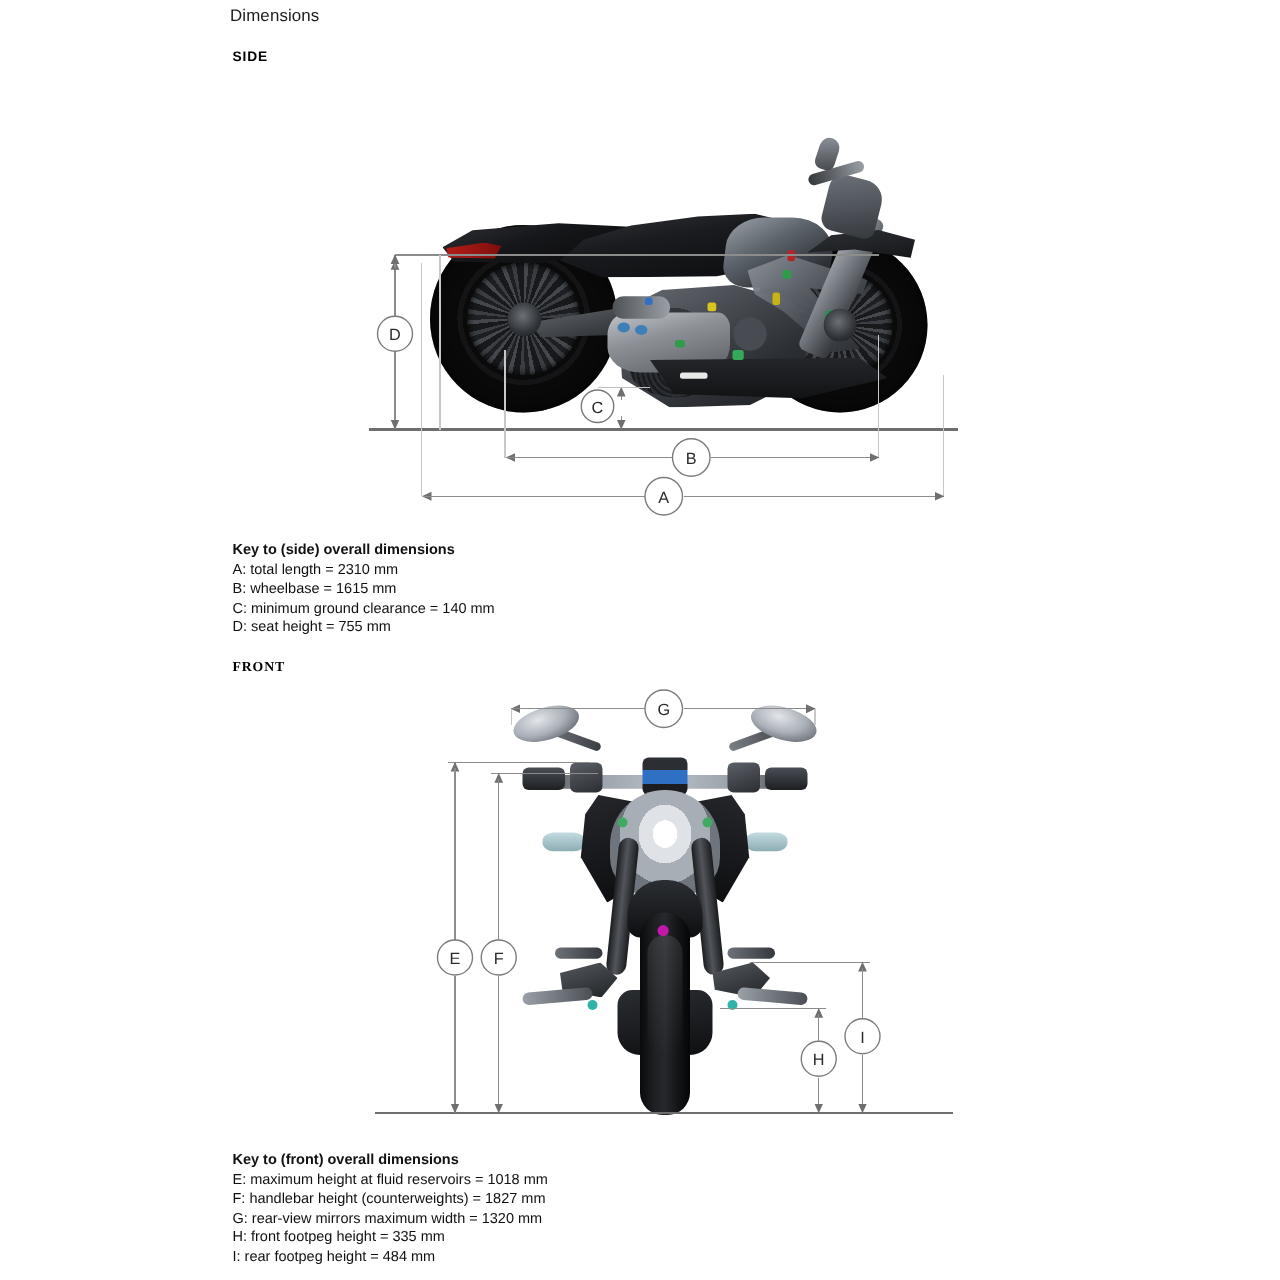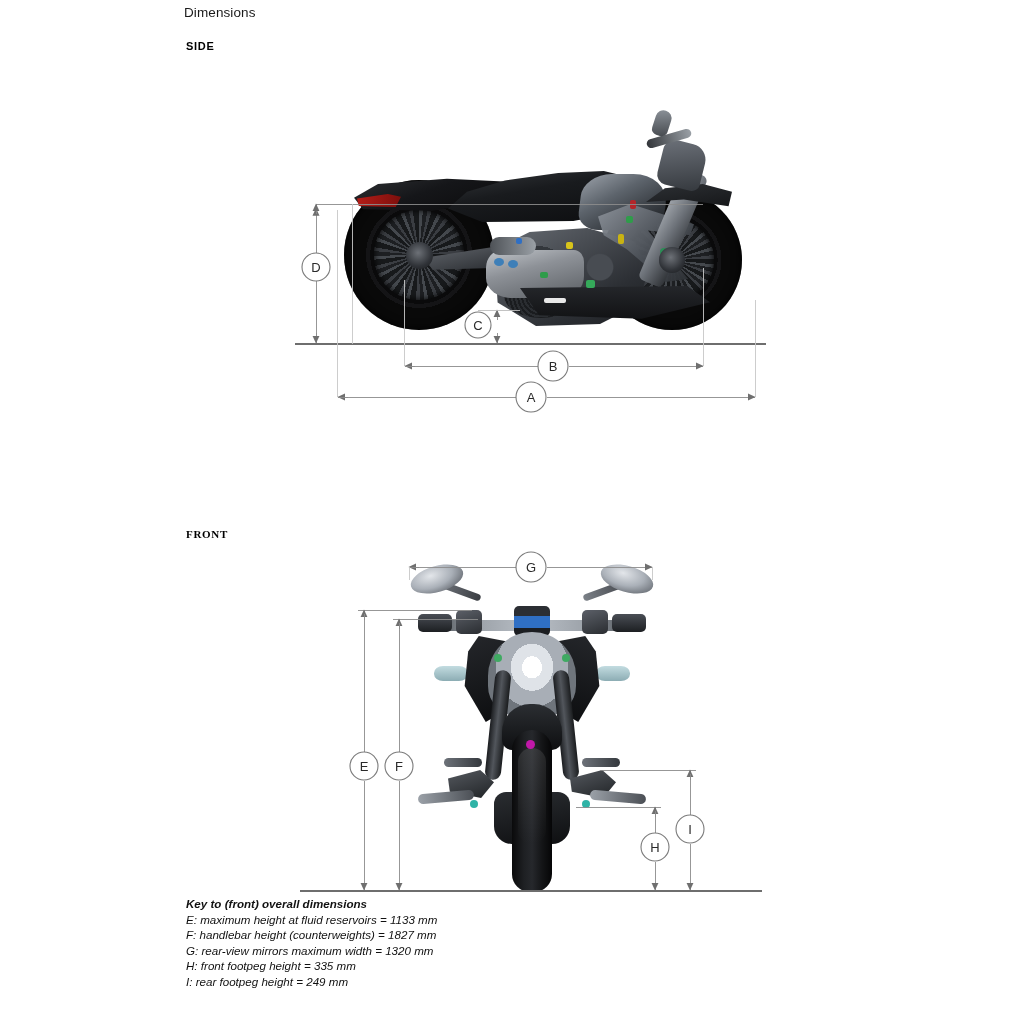--- a/index.html
+++ b/index.html
@@ -39,21 +39,21 @@
   #front-head { top: 528px; font-family: Liberation Serif, serif; }
 
   .key-block {
     position: absolute;
     left: 186px;
     font-size: 11.6px;
     line-height: 15.6px;
     color: #111;
   }
   #side-key { top: 432px; }
-  #front-key { top: 896px; font-style: italic; }
+  #front-key { top: 920px; }
   .key-title { font-weight: bold; display: block; }
   .key-line { display: block; white-space: pre; }
 
   
   .diagram { position: absolute; left: 0; top: 0; width: 1024px; height: 1024px; pointer-events: none; }
   .diagram svg { display: block; }
 
   
   .bike-wrap { position: absolute; }
 
@@ -530,23 +530,30 @@
           <text x="690" y="834">I</text>
         </g>
         <g>
           <circle cx="655" cy="847" r="14" fill="#ffffff" stroke="#7a7a7a" stroke-width="1.1"></circle>
           <text x="655" y="852">H</text>
         </g>
       </g>
     </svg>
   </div>
 
+  <div class="key-block" id="side-key">
+    <span class="key-title">Key to (side) overall dimensions</span>
+    <span class="key-line">A: total length = 2310 mm</span>
+    <span class="key-line">B: wheelbase = 1615 mm</span>
+    <span class="key-line">C: minimum ground clearance = 140 mm</span>
+    <span class="key-line">D: seat height = 755 mm</span>
+  </div>
 
   <div class="key-block" id="front-key">
     <span class="key-title">Key to (front) overall dimensions</span>
-    <span class="key-line">E: maximum height at fluid reservoirs = 1133 mm</span>
+    <span class="key-line">E: maximum height at fluid reservoirs = 1018 mm</span>
     <span class="key-line">F: handlebar height (counterweights) = 1827 mm</span>
     <span class="key-line">G: rear-view mirrors maximum width = 1320 mm</span>
     <span class="key-line">H: front footpeg height = 335 mm</span>
-    <span class="key-line">I: rear footpeg height = 249 mm</span>
+    <span class="key-line">I: rear footpeg height = 484 mm</span>
   </div>
 
 </div>
 
 </body></html>

